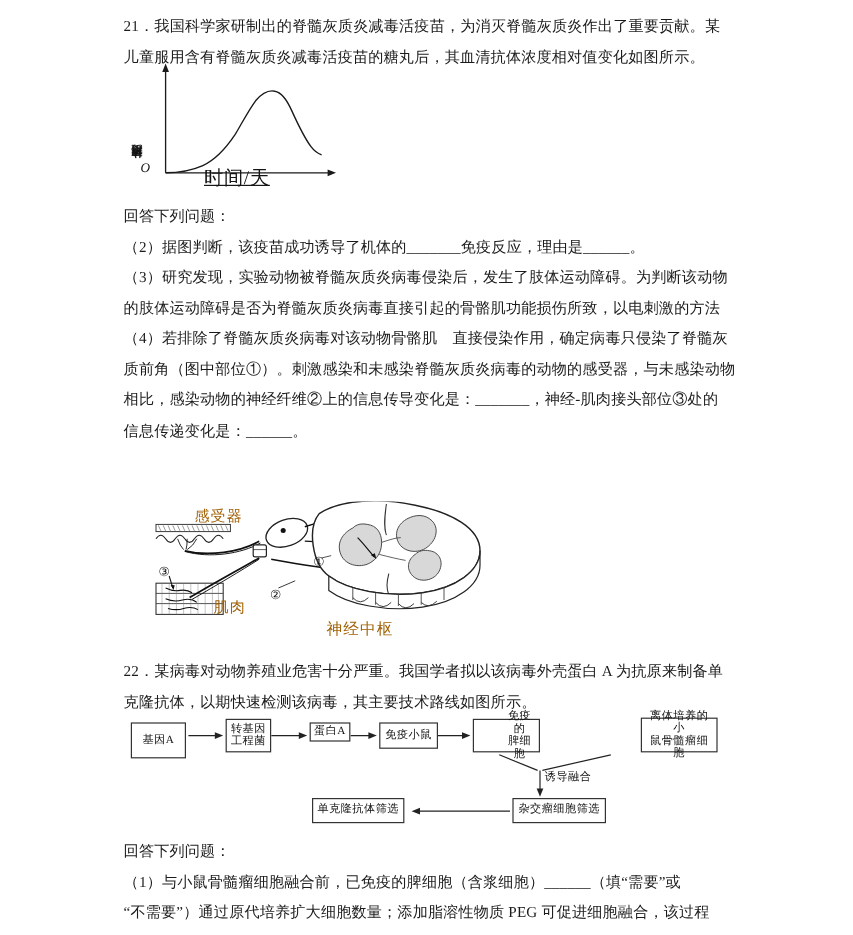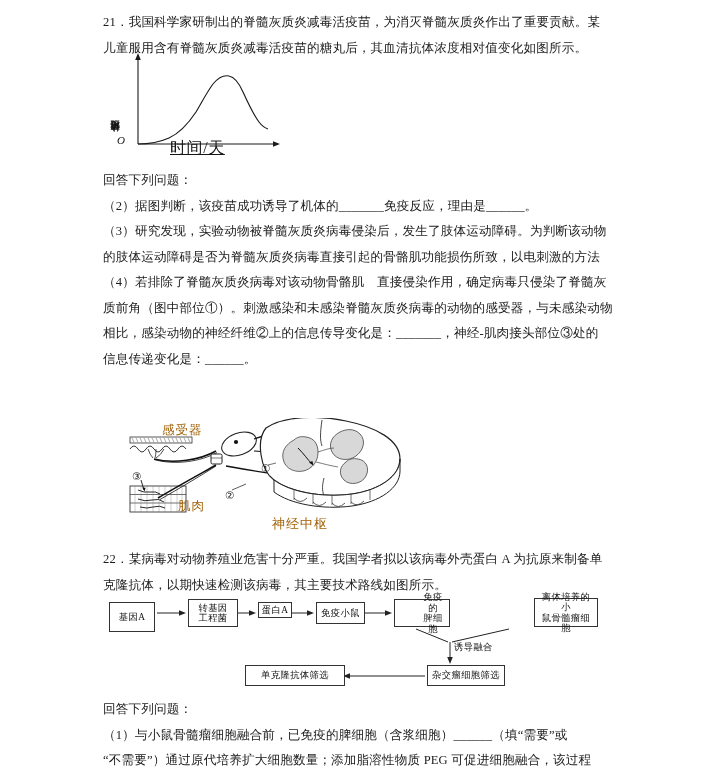--- a/index.html
+++ b/index.html
@@ -247,31 +247,31 @@
       <line x1="404" y1="33" x2="347" y2="46" stroke="#222" stroke-width="1"></line>
 
       <line x1="345" y1="46" x2="345" y2="63" stroke="#222" stroke-width="1"></line>
       <polygon points="345,68 342.2,61 347.8,61" fill="#222"></polygon>
 
       <line x1="320" y1="80" x2="243" y2="80" stroke="#222" stroke-width="1"></line>
       <polygon points="238,80 245,77.2 245,82.8" fill="#222"></polygon>
     </svg>
 
     <div class="bx" style="left:4px;top:6px;width:46px;height:30px;">基因A</div>
-    <div class="bx" style="left:83px;top:3px;width:50px;height:28px;white-space:pre-line;">转基因
+    <div class="bx" style="left:83px;top:3px;width:38px;height:28px;white-space:pre-line;">转基因
 工程菌</div>
     <div class="bx" style="left:153px;top:6px;width:34px;height:16px;text-align:right;">蛋白A</div>
     <div class="bx" style="left:211px;top:6px;width:49px;height:22px;">免疫小鼠</div>
     <div class="bx" style="left:289px;top:3px;width:56px;height:28px;white-space:pre-line;padding-left:24px;">免疫的
 脾细胞</div>
     <div class="bx" style="left:382px;top:2px;width:64px;height:29px;white-space:pre-line;margin-left:47px;">离体培养的小
 鼠骨髓瘤细胞</div>
     <div class="arrow-lbl" style="left:349px;top:45px;">诱导融合</div>
     <div class="bx" style="left:322px;top:69px;width:78px;height:21px;">杂交瘤细胞筛选</div>
-    <div class="bx" style="left:140px;top:69px;width:100px;height:21px;">单克隆抗体筛选</div>
+    <div class="bx" style="left:155px;top:69px;width:77px;height:21px;">单克隆抗体筛选</div>
   </div>
 
   <div class="col" style="top:697px;">
     <div class="line">回答下列问题：</div>
     <div class="line">（1）与小鼠骨髓瘤细胞融合前，已免疫的脾细胞（含浆细胞）______（填“需要”或</div>
     <div class="line">“不需要”）通过原代培养扩大细胞数量；添加脂溶性物质 PEG 可促进细胞融合，该过程</div>
     <div class="line">主要利用了细胞膜的流动性</div>
   </div>
 
 </div>

